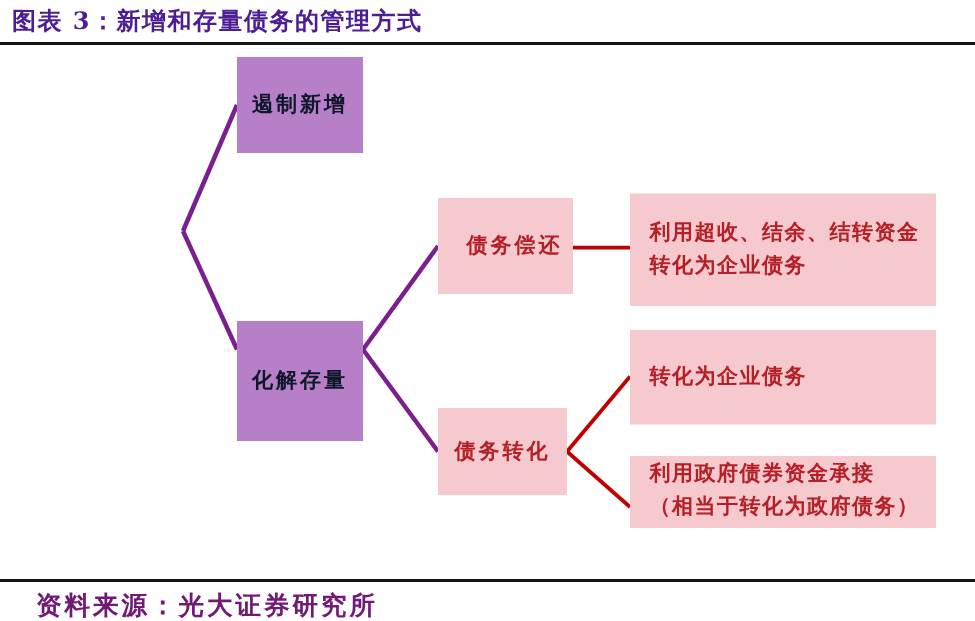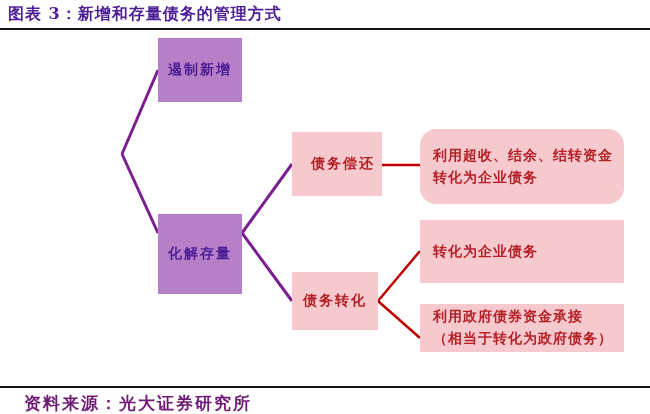--- a/index.html
+++ b/index.html
@@ -18,33 +18,33 @@
   .connectors { position:absolute; left:0; top:0; width:650px; height:414px; }
   .node {
     position:absolute; box-sizing:border-box;
     display:flex; align-items:center; justify-content:center;
     text-align:center; font-weight:bold;
   }
   .root {
     left:18px; top:118px; width:104px; height:72px;
     background:#A23FA8; color:#ffffff; font-size:15px; letter-spacing:3px;
   }
-  .lv1 { left:158px; width:84px; background:#B77FC7; color:#4c1d95; font-size:14px; letter-spacing:2px; }
+  .lv1 { left:158px; width:84px; background:#B77FC7; color:#0f172a; font-size:14px; letter-spacing:2px; }
   .curb    { top:38px;  height:64px; }
   .resolve { top:214px; height:80px;text-align:center; }
   .lv2 { background:#F5C9CE; color:#B42025; font-size:14px; letter-spacing:2px; }
   .repay     { left:292px; top:132px; width:90px; height:64px;padding-left:12px; }
   .transform { left:292px; top:272px; width:86px; height:58px;align-items:center; }
   .lv3 {
     left:420px; width:204px; background:#F5C9CE; color:#B42025;
     font-size:14px; letter-spacing:1px; line-height:1.55;
     flex-direction:column; align-items:flex-start; justify-content:center;
     text-align:left; padding:2px 8px 2px 13px;
   }
-  .r1 { top:129px; height:75px;border-radius:16px; }
+  .r1 { top:129px; height:75px; }
   .r2 { top:220px; height:63px; }
   .r3 { top:304px; height:48px; }
   .footer-rule {
     position:absolute; left:0; top:386px; width:650px; height:2px; background:#161616;
   }
   .source {
     position:absolute; left:24px; top:392px;
     font-size:17px; font-weight:bold; color:#701a75; letter-spacing:2px;
     white-space:nowrap;
   }

